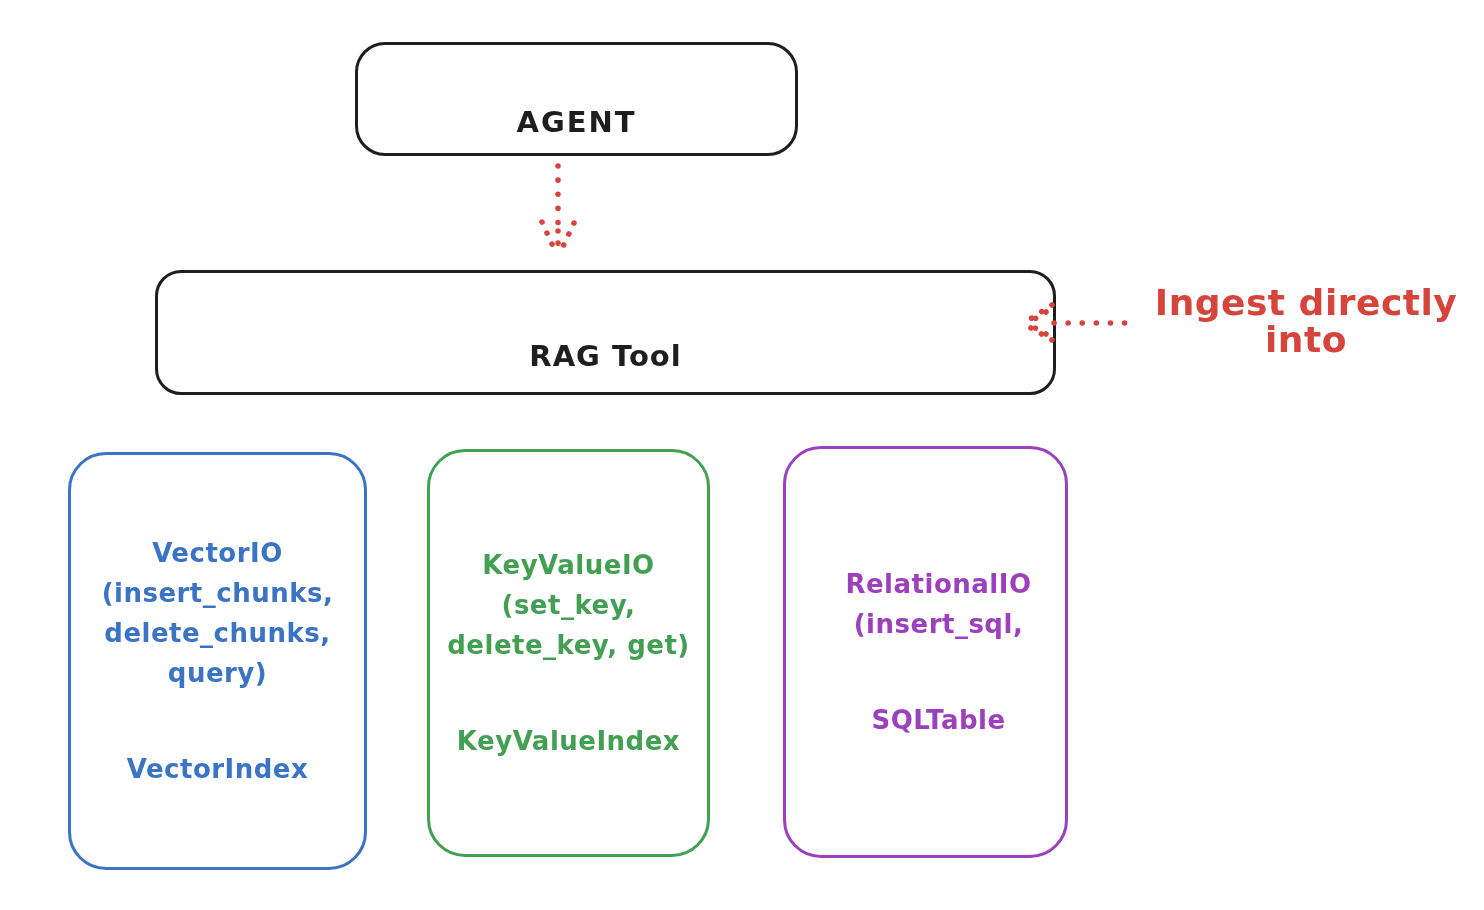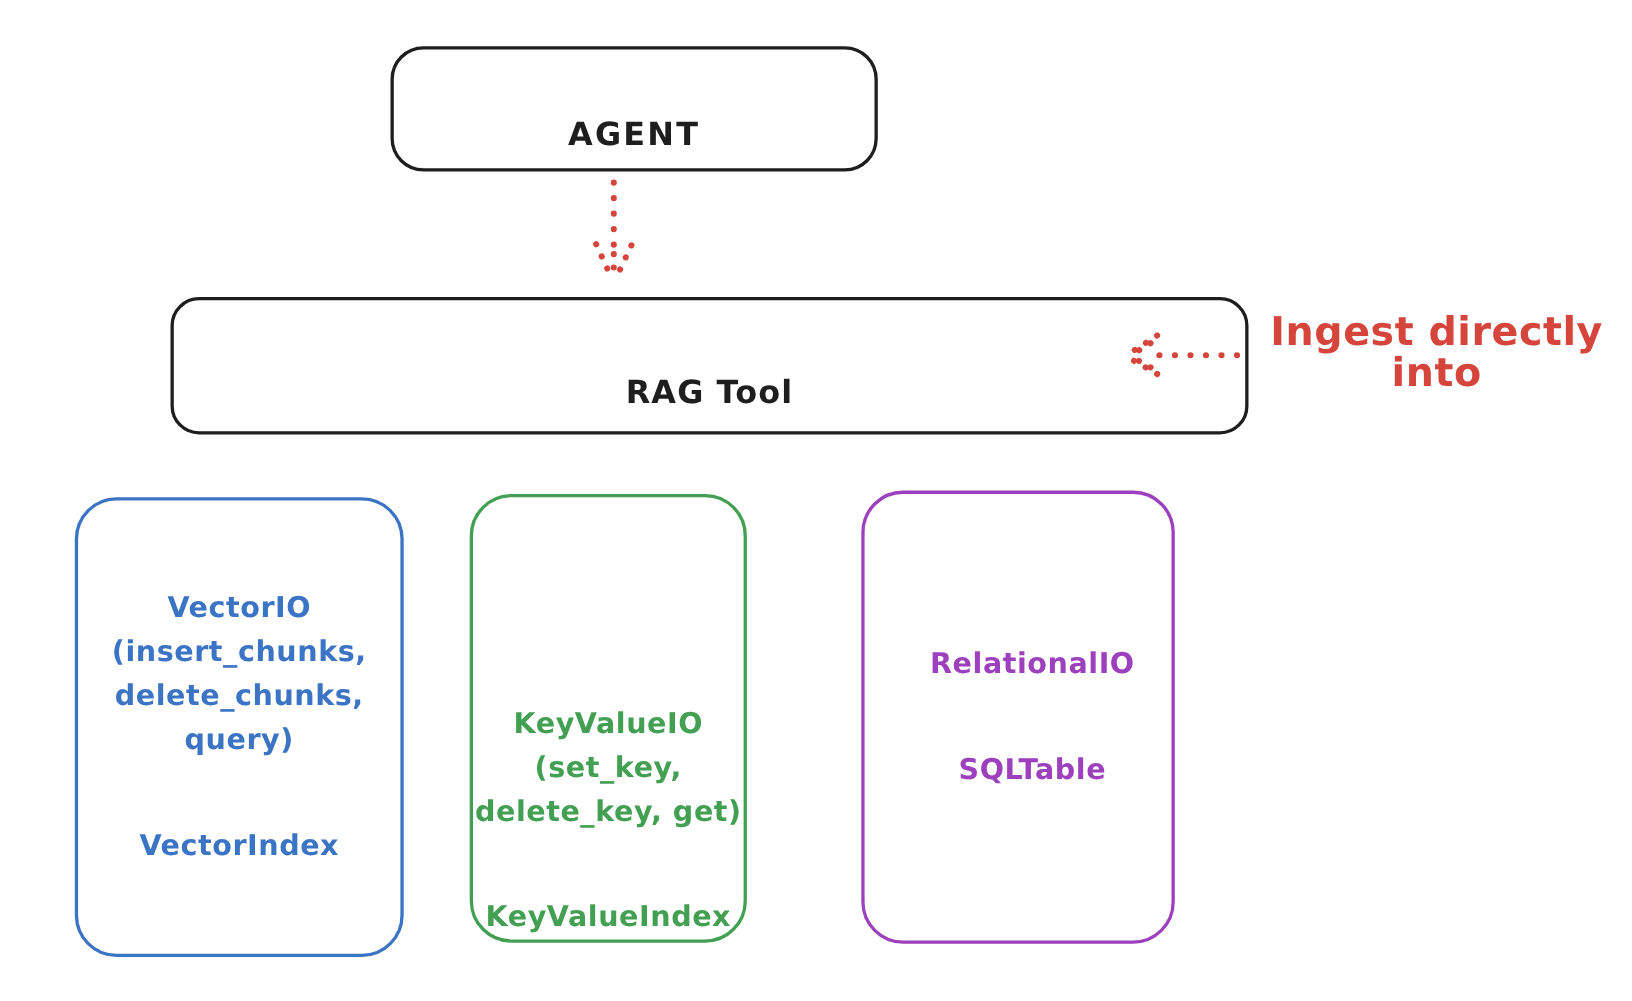--- a/index.html
+++ b/index.html
@@ -25,21 +25,21 @@
     justify-content: center;
   }
   .node-box .node-label {
     color: #1e1e1e;
     font-size: 29px;
     font-weight: 700;
     letter-spacing: 2px;
     margin-top: 46px;
   }
   .agent-pos  { left: 355px; top: 42px;  width: 443px; height: 114px; }
-  .rag-pos    { left: 155px; top: 270px; width: 980px; height: 125px; border-radius: 26px; }
+  .rag-pos    { left: 155px; top: 270px; width: 901px; height: 125px; border-radius: 26px; }
   .rag-pos .node-label { letter-spacing: 1px; }
 
   
   .storage-box {
     position: absolute;
     border: 3px solid var(--c, #333);
     border-radius: 38px;
     background: #ffffff;
     color: var(--c, #333);
     display: flex;
@@ -50,21 +50,21 @@
   }
   .storage-box .t {
     font-size: 26px;
     font-weight: 700;
     line-height: 40px;
     letter-spacing: 0.5px;
     white-space: nowrap;
   }
   .storage-box .index-label { margin-top: 56px; }
   .vector-pos     { left: 68px;  top: 452px; width: 299px; height: 418px; }
-  .keyvalue-pos   { left: 427px; top: 449px; width: 252px; height: 408px; justify-content: flex-end; }
+  .keyvalue-pos   { left: 427px; top: 449px; width: 283px; height: 408px; }
   .relational-pos { left: 783px; top: 446px; width: 285px; height: 412px; padding-left: 26px; }
 
   
   .annotation {
     position: absolute;
     left: 1138px; top: 284px; width: 336px;
     color: var(--c, #d6453c);
     text-align: center;
     font-size: 36px;
     font-weight: 700;
@@ -125,16 +125,17 @@
 
   <div class="storage-box keyvalue-pos" style="--c: #43a053;">
     <div class="t">KeyValueIO</div>
     <div class="t">(set_key,</div>
     <div class="t">delete_key, get)</div>
     <div class="t index-label">KeyValueIndex</div>
   </div>
 
   <div class="storage-box relational-pos" style="--c: #9c40bd;">
     <div class="t">RelationalIO</div>
+    <div class="t">(insert_sql,</div>
     <div class="t index-label">SQLTable</div>
   </div>
 
 </div>
 
 </body></html>

